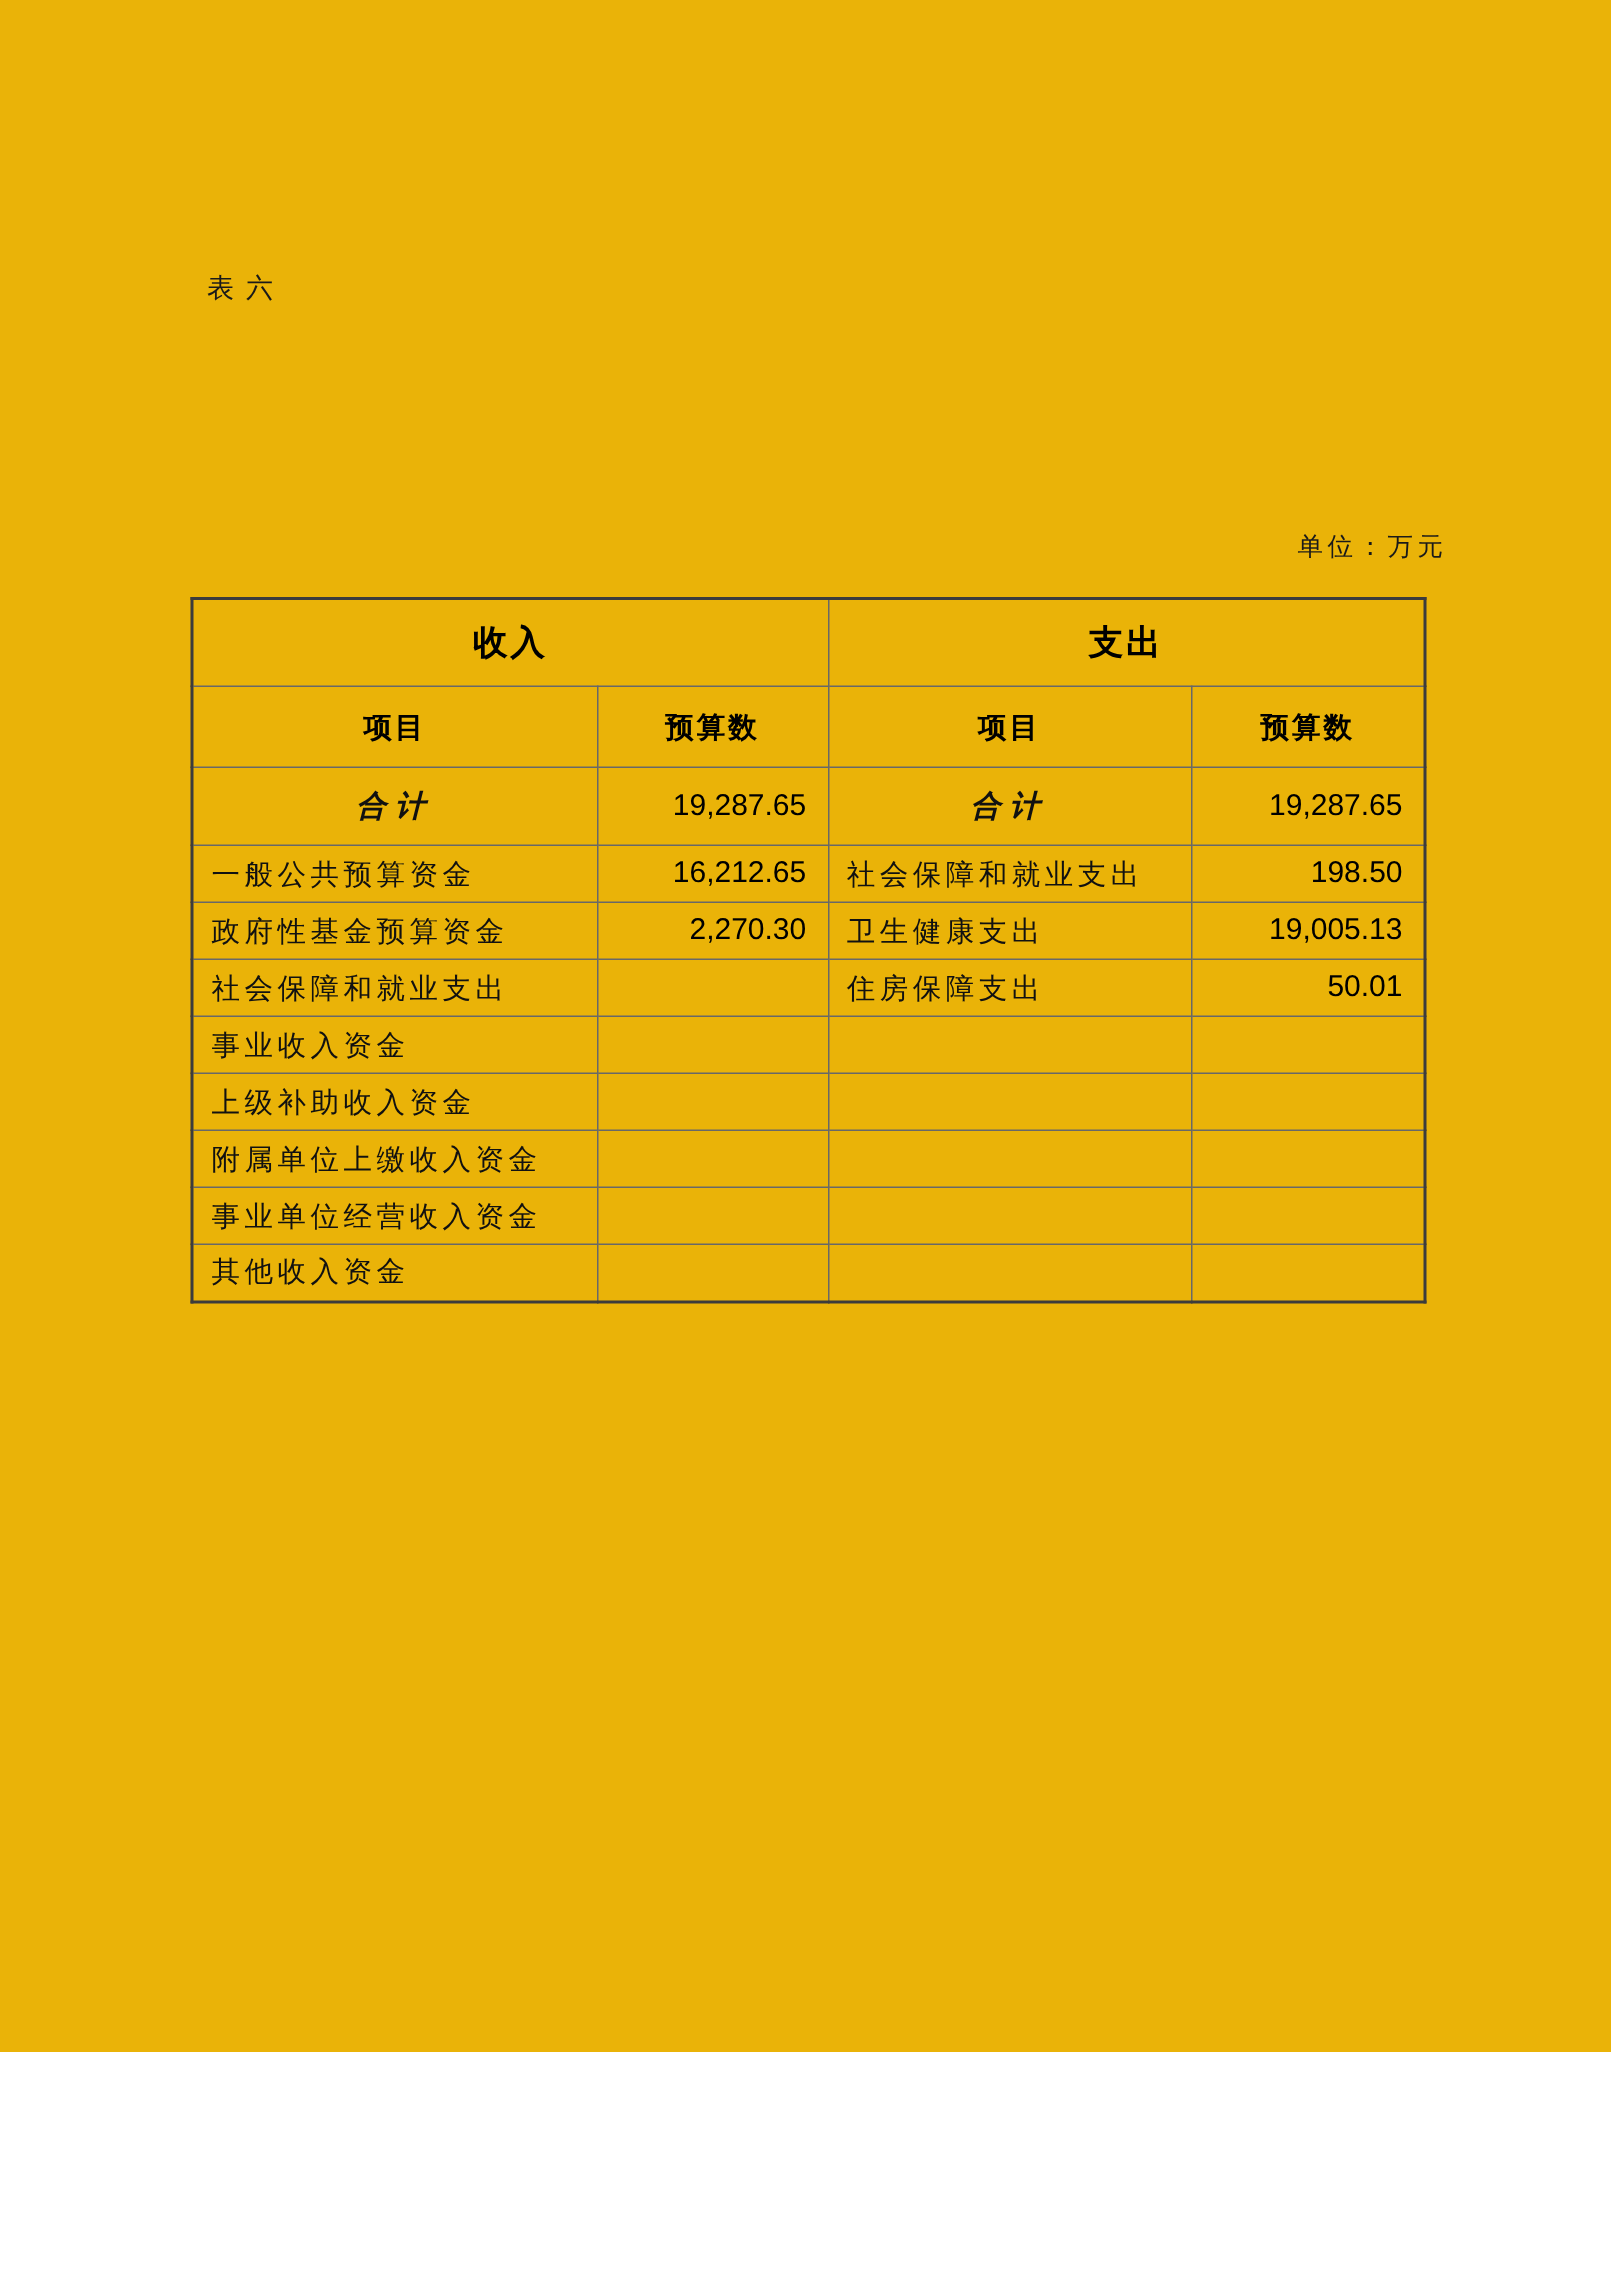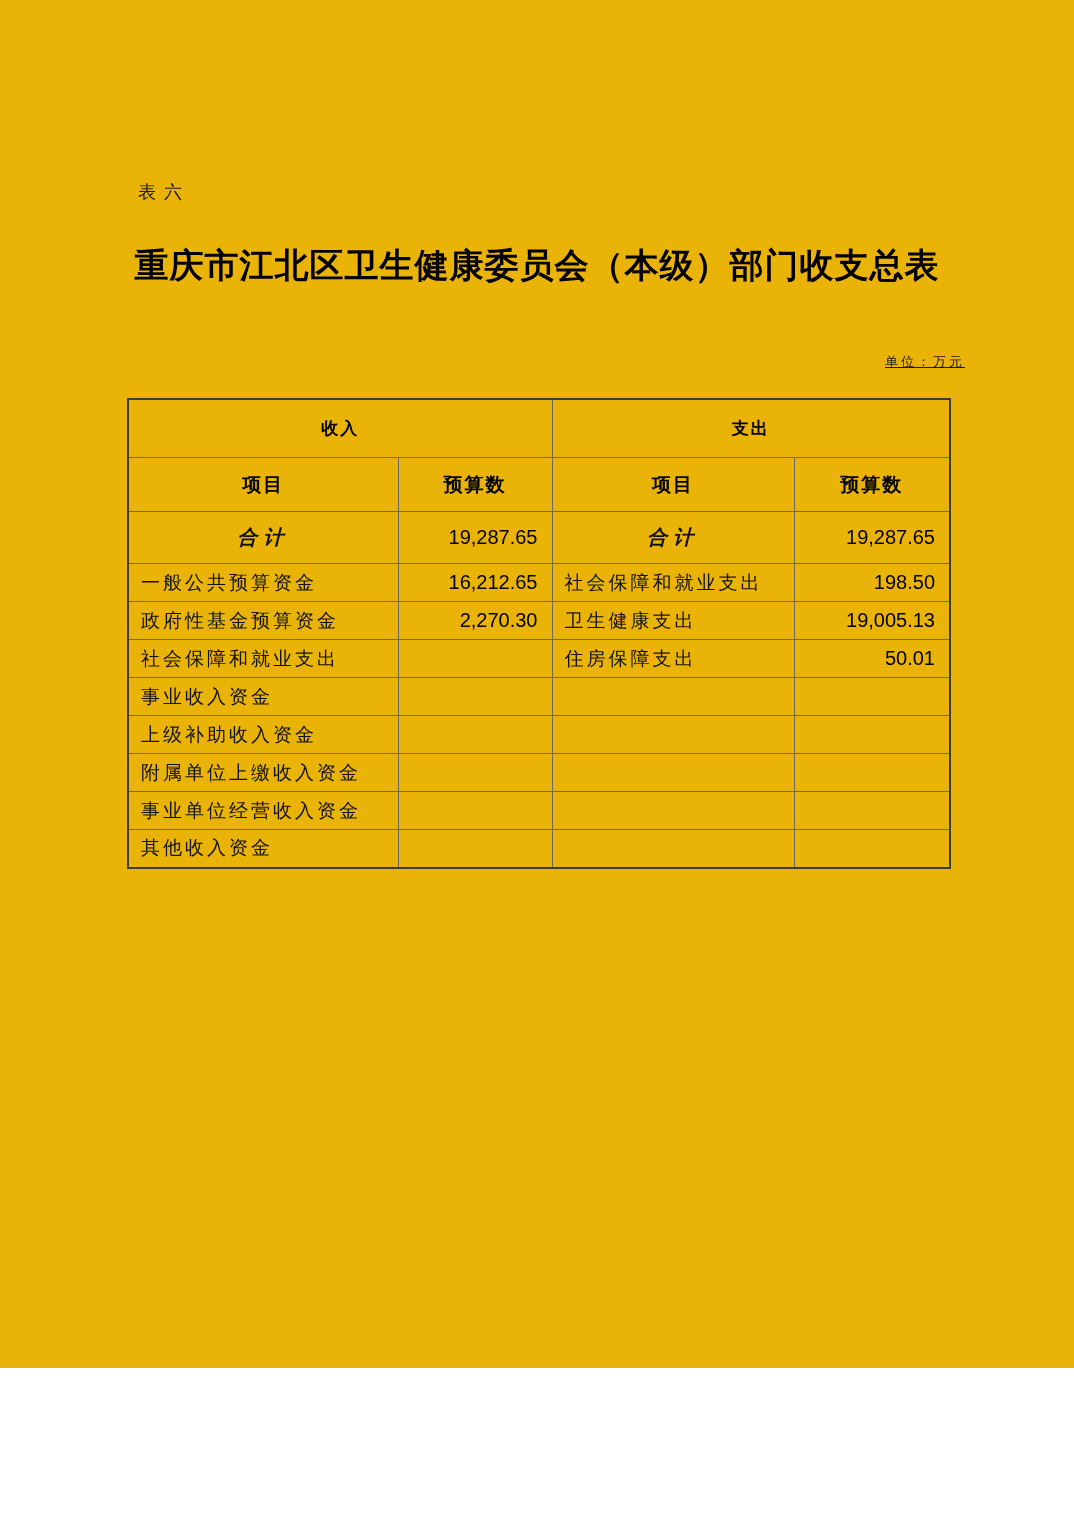--- a/index.html
+++ b/index.html
@@ -34,45 +34,44 @@
     font-size: 34px;
     font-weight: bold;
     letter-spacing: 1px;
     line-height: 44px;
     color: #000000;
   }
   .unit-note {
     position: absolute;
     top: 353px;
     right: 109px;
-    font-size: 13px;
+    font-size: 17px;
     letter-spacing: 3px;
     color: #1a1a1a;
-    text-decoration: underline;
   }
   table.budget-table {
     position: absolute;
     left: 127px;
     top: 398px;
     width: 822px;
     border-collapse: collapse;
     table-layout: fixed;
     border: 2px solid #3c3c3c;
   }
   .budget-table th,
   .budget-table td {
     border: 1px solid #686868;
     padding: 0;
     vertical-align: middle;
     overflow: hidden;
     white-space: nowrap;
   }
   .group-row th {
     height: 57px;
-    font-size: 17px;
+    font-size: 23px;
     font-weight: bold;
     text-align: center;
     letter-spacing: 2px;
   }
   .col-header-row th {
     height: 53px;
     font-size: 19px;
     font-weight: bold;
     text-align: center;
     letter-spacing: 2px;
@@ -107,21 +106,20 @@
     font-style: italic;
   }
 </style>
 </head>
 <body>
 
 <div class="page">
 
   <div class="table-label">表六</div>
 
-  <h1 class="doc-title">重庆市江北区卫生健康委员会（本级）部门收支总表</h1>
 
   <div class="unit-note">单位：万元</div>
 
   <table class="budget-table">
     <colgroup>
       <col style="width:270px">
       <col style="width:154px">
       <col style="width:242px">
       <col style="width:156px">
     </colgroup>

